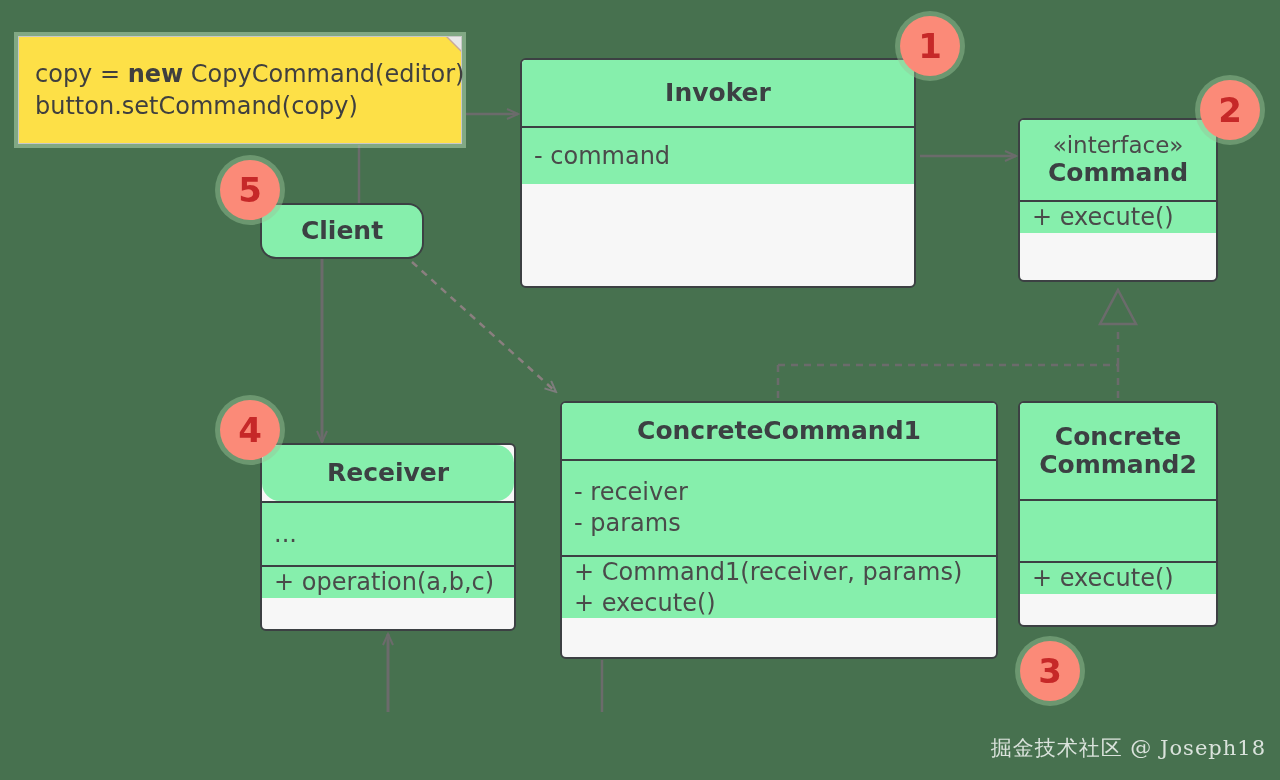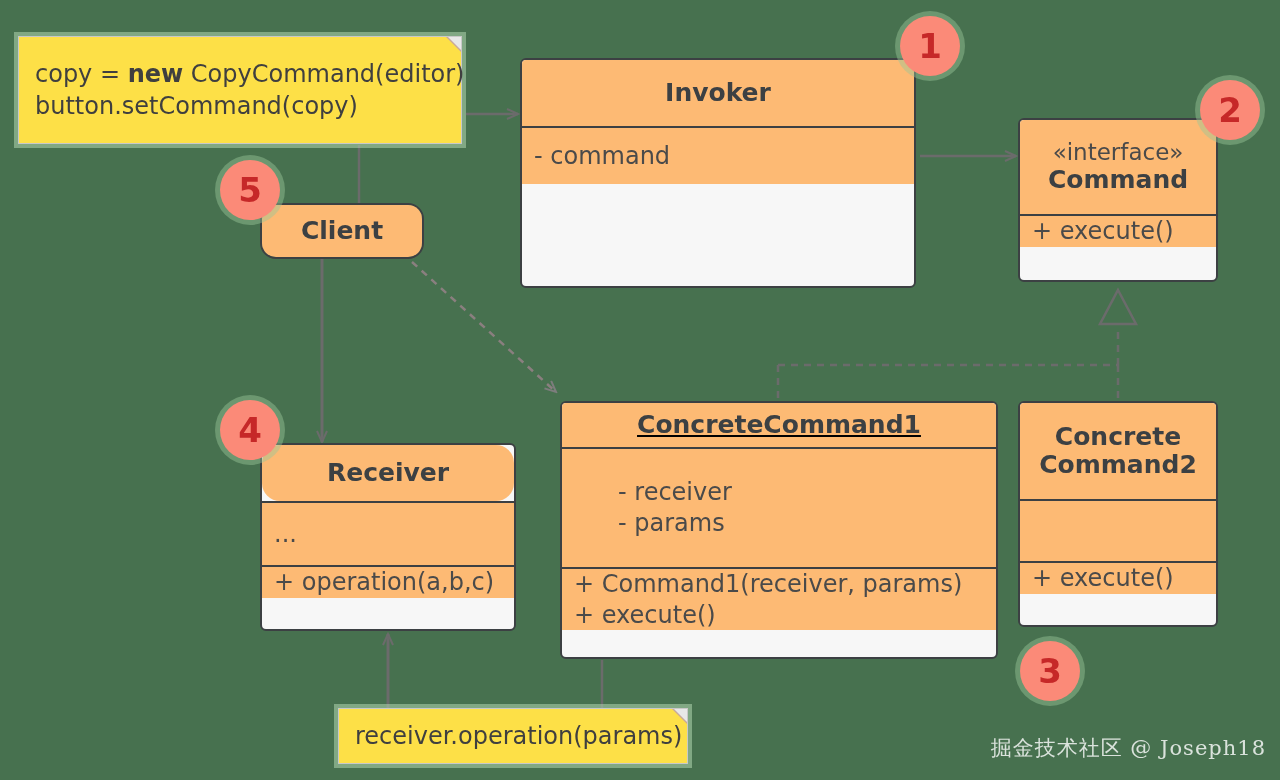--- a/index.html
+++ b/index.html
@@ -27,21 +27,21 @@
   .uml-box {
     position: absolute;
     box-sizing: border-box;
     border: 2.5px solid #3c4043;
     border-radius: 6px;
     background: #f7f7f7;
     overflow: hidden;
   }
   .compartment {
     box-sizing: border-box;
-    background: #fdba74;
+    background: #86efac;
     display: flex;
     flex-direction: column;
     justify-content: center;
   }
   .compartment + .compartment {
     border-top: 2.5px solid #3c4043;
   }
   .comp-title {
     text-align: center;
     font-weight: bold;
@@ -177,21 +177,21 @@
   <div class="uml-box" style="left:520px; top:58px; width:396px; height:230px;">
     <div class="compartment" style="height:66px;">
       <div class="comp-title">Invoker</div>
     </div>
     <div class="compartment" style="height:58px;">
       <div class="comp-line">- command</div>
     </div>
   </div>
 
   <div class="uml-box" style="left:1018px; top:118px; width:200px; height:164px;">
-    <div class="compartment" style="height:94px;">
+    <div class="compartment" style="height:80px;">
       <div class="comp-title">
         <span class="stereotype">«interface»</span>
         <span>Command</span>
       </div>
     </div>
     <div class="compartment" style="flex:1;">
       <div class="comp-line">+ execute()</div>
     </div>
   </div>
 
@@ -207,24 +207,24 @@
     </div>
     <div class="compartment" style="height:64px;">
       <div class="comp-line">...</div>
     </div>
     <div class="compartment" style="flex:1;">
       <div class="comp-line">+ operation(a,b,c)</div>
     </div>
   </div>
 
   <div class="uml-box" style="left:560px; top:401px; width:438px; height:258px;">
-    <div class="compartment" style="height:44px;text-decoration:underline;">
+    <div class="compartment" style="height:56px;">
       <div class="comp-title">ConcreteCommand1</div>
     </div>
-    <div class="compartment" style="height:120px;padding-left:44px;">
+    <div class="compartment" style="height:96px;">
       <div class="comp-line">- receiver</div>
       <div class="comp-line">- params</div>
     </div>
     <div class="compartment" style="flex:1;">
       <div class="comp-line">+ Command1(receiver, params)</div>
       <div class="comp-line">+ execute()</div>
     </div>
   </div>
 
   <div class="uml-box" style="left:1018px; top:401px; width:200px; height:226px;">
@@ -233,25 +233,20 @@
         <span>Concrete</span><br>
         <span>Command2</span>
       </div>
     </div>
     <div class="compartment" style="height:62px;"></div>
     <div class="compartment" style="flex:1;">
       <div class="comp-line">+ execute()</div>
     </div>
   </div>
 
-  <div class="note-box" style="left:338px; top:708px; width:350px; height:56px;">
-    <div class="note-line">receiver.operation(params)</div>
-    <div class="note-fold"></div>
-    <div class="note-fold-inner"></div>
-  </div>
 
   <div class="badge" style="left:900px; top:16px;">1</div>
   <div class="badge" style="left:1200px; top:80px;">2</div>
   <div class="badge" style="left:1020px; top:641px;">3</div>
   <div class="badge" style="left:220px; top:400px;">4</div>
   <div class="badge" style="left:220px; top:160px;">5</div>
 
   <div class="watermark">掘金技术社区 @ Joseph18</div>
 
 </div>

